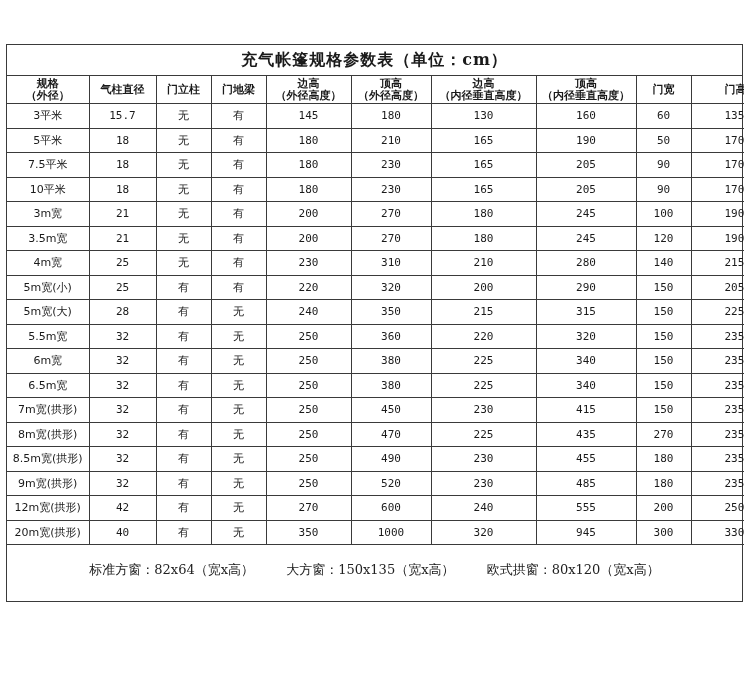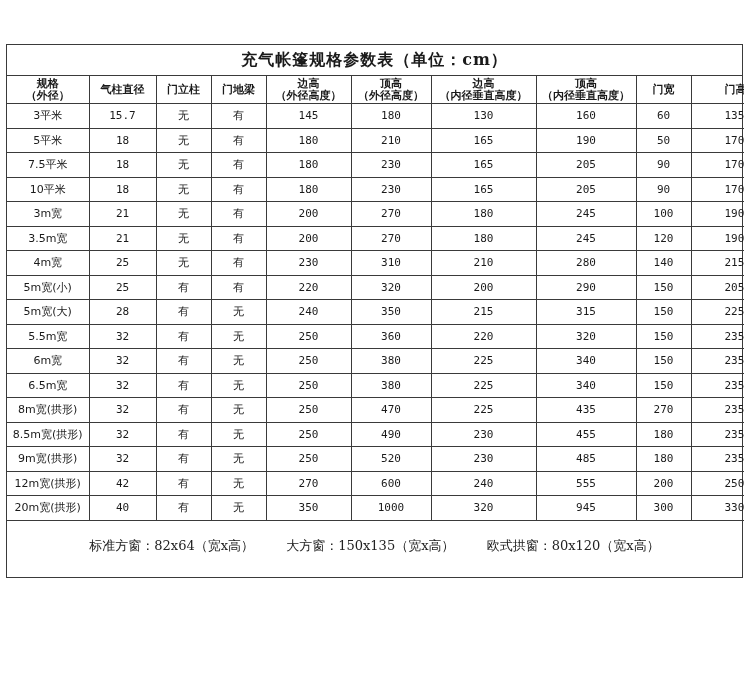--- a/index.html
+++ b/index.html
@@ -219,20 +219,32 @@
           <td class="cjk">有</td>
           <td class="cjk">无</td>
           <td>250</td>
           <td>380</td>
           <td>225</td>
           <td>340</td>
           <td>150</td>
           <td>235</td>
         </tr>
         <tr>
+          <td class="cjk">7m宽(拱形)</td>
+          <td>32</td>
+          <td class="cjk">有</td>
+          <td class="cjk">无</td>
+          <td>250</td>
+          <td>450</td>
+          <td>230</td>
+          <td>415</td>
+          <td>150</td>
+          <td>235</td>
+        </tr>
+        <tr>
           <td class="cjk">8m宽(拱形)</td>
           <td>32</td>
           <td class="cjk">有</td>
           <td class="cjk">无</td>
           <td>250</td>
           <td>470</td>
           <td>225</td>
           <td>435</td>
           <td>270</td>
           <td>235</td>

